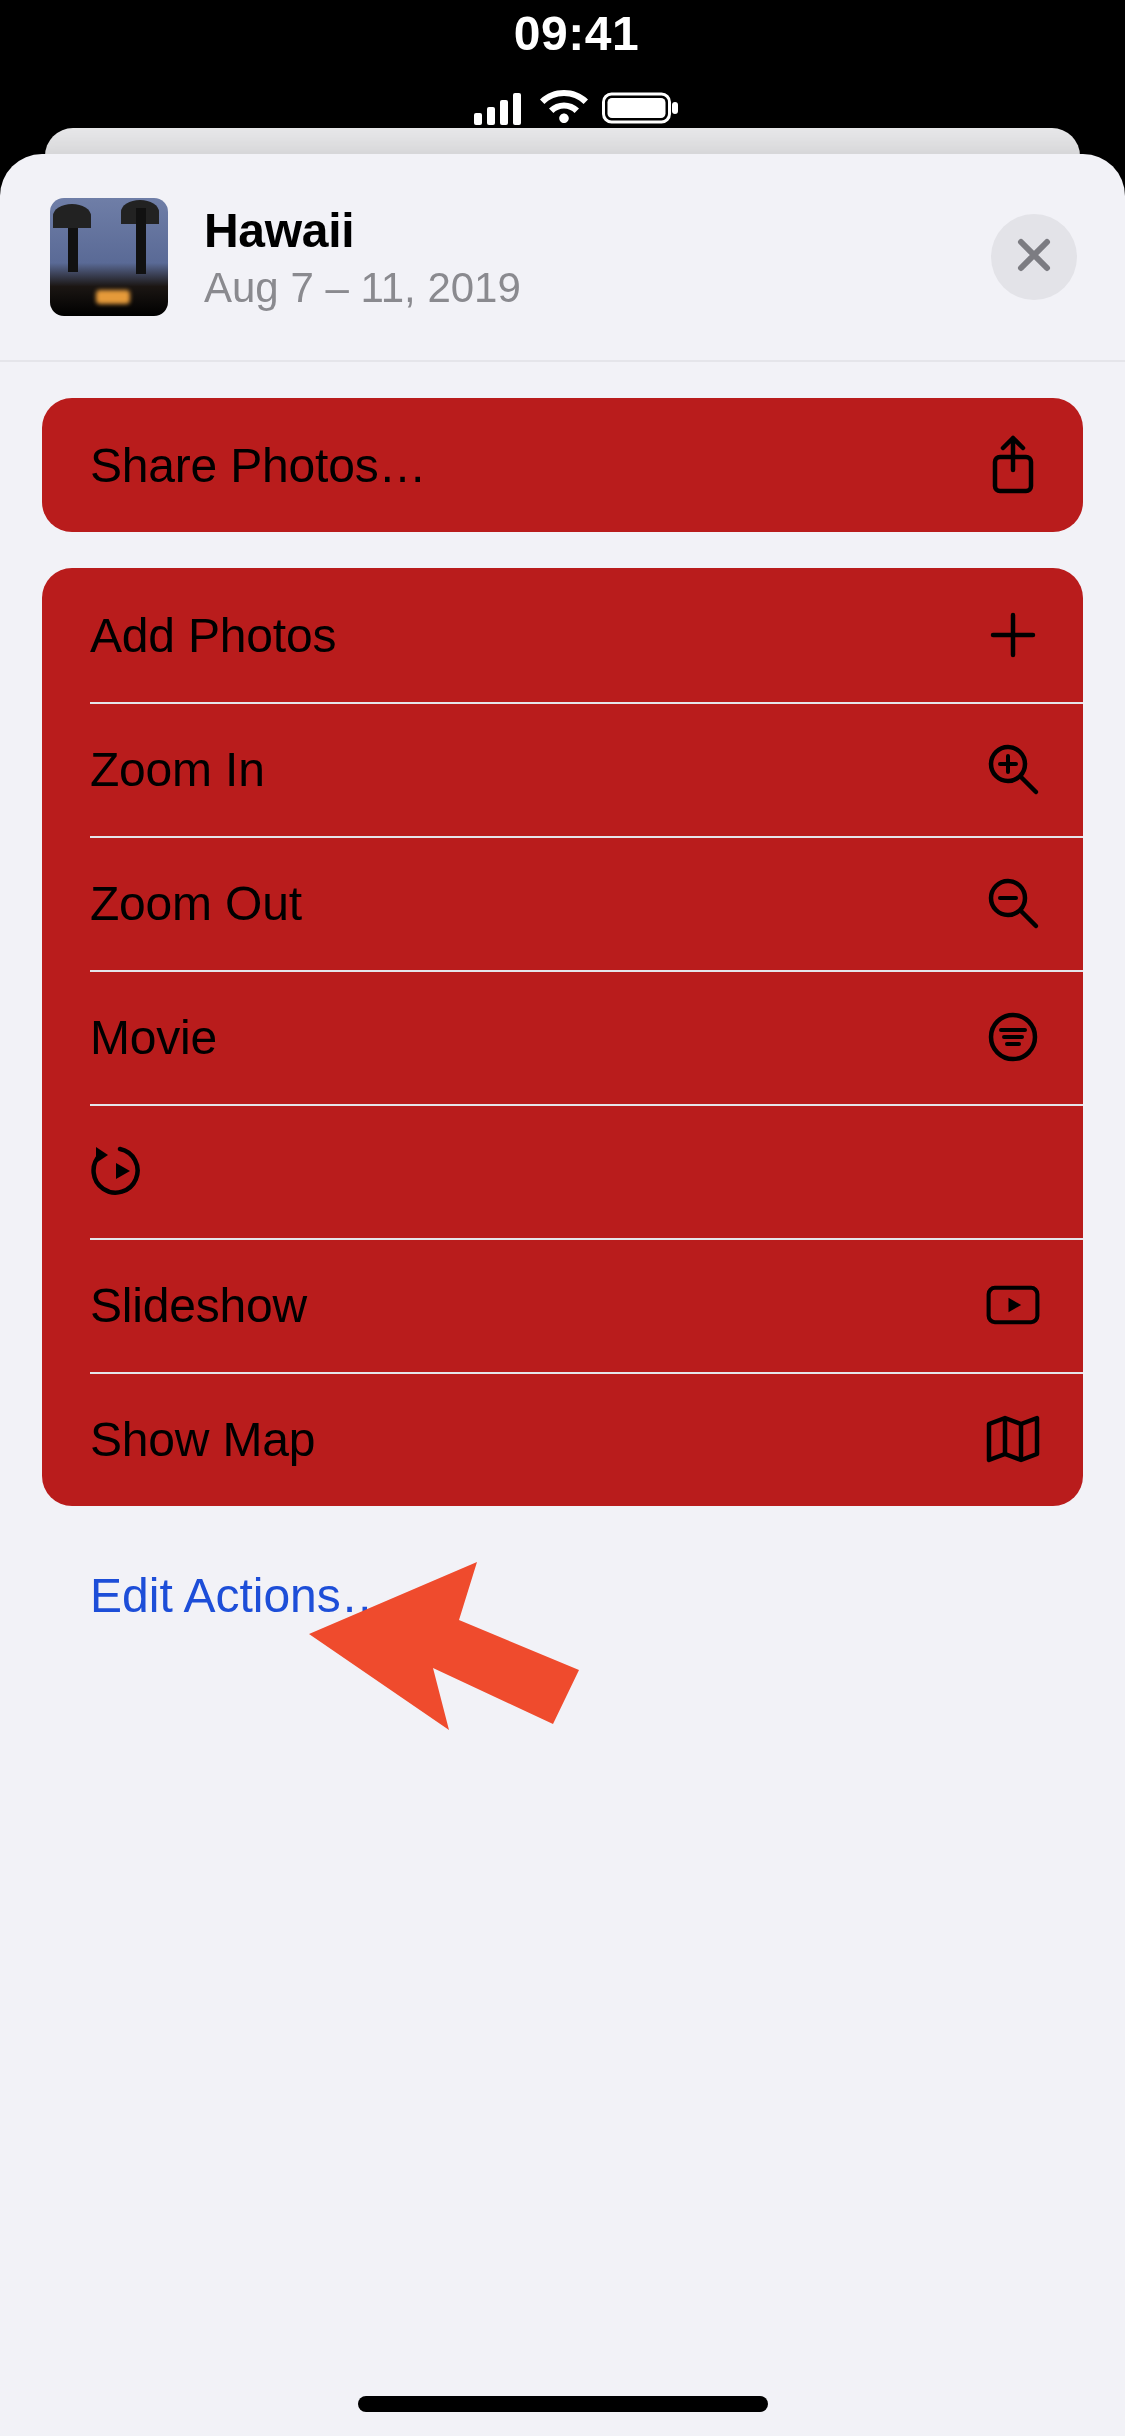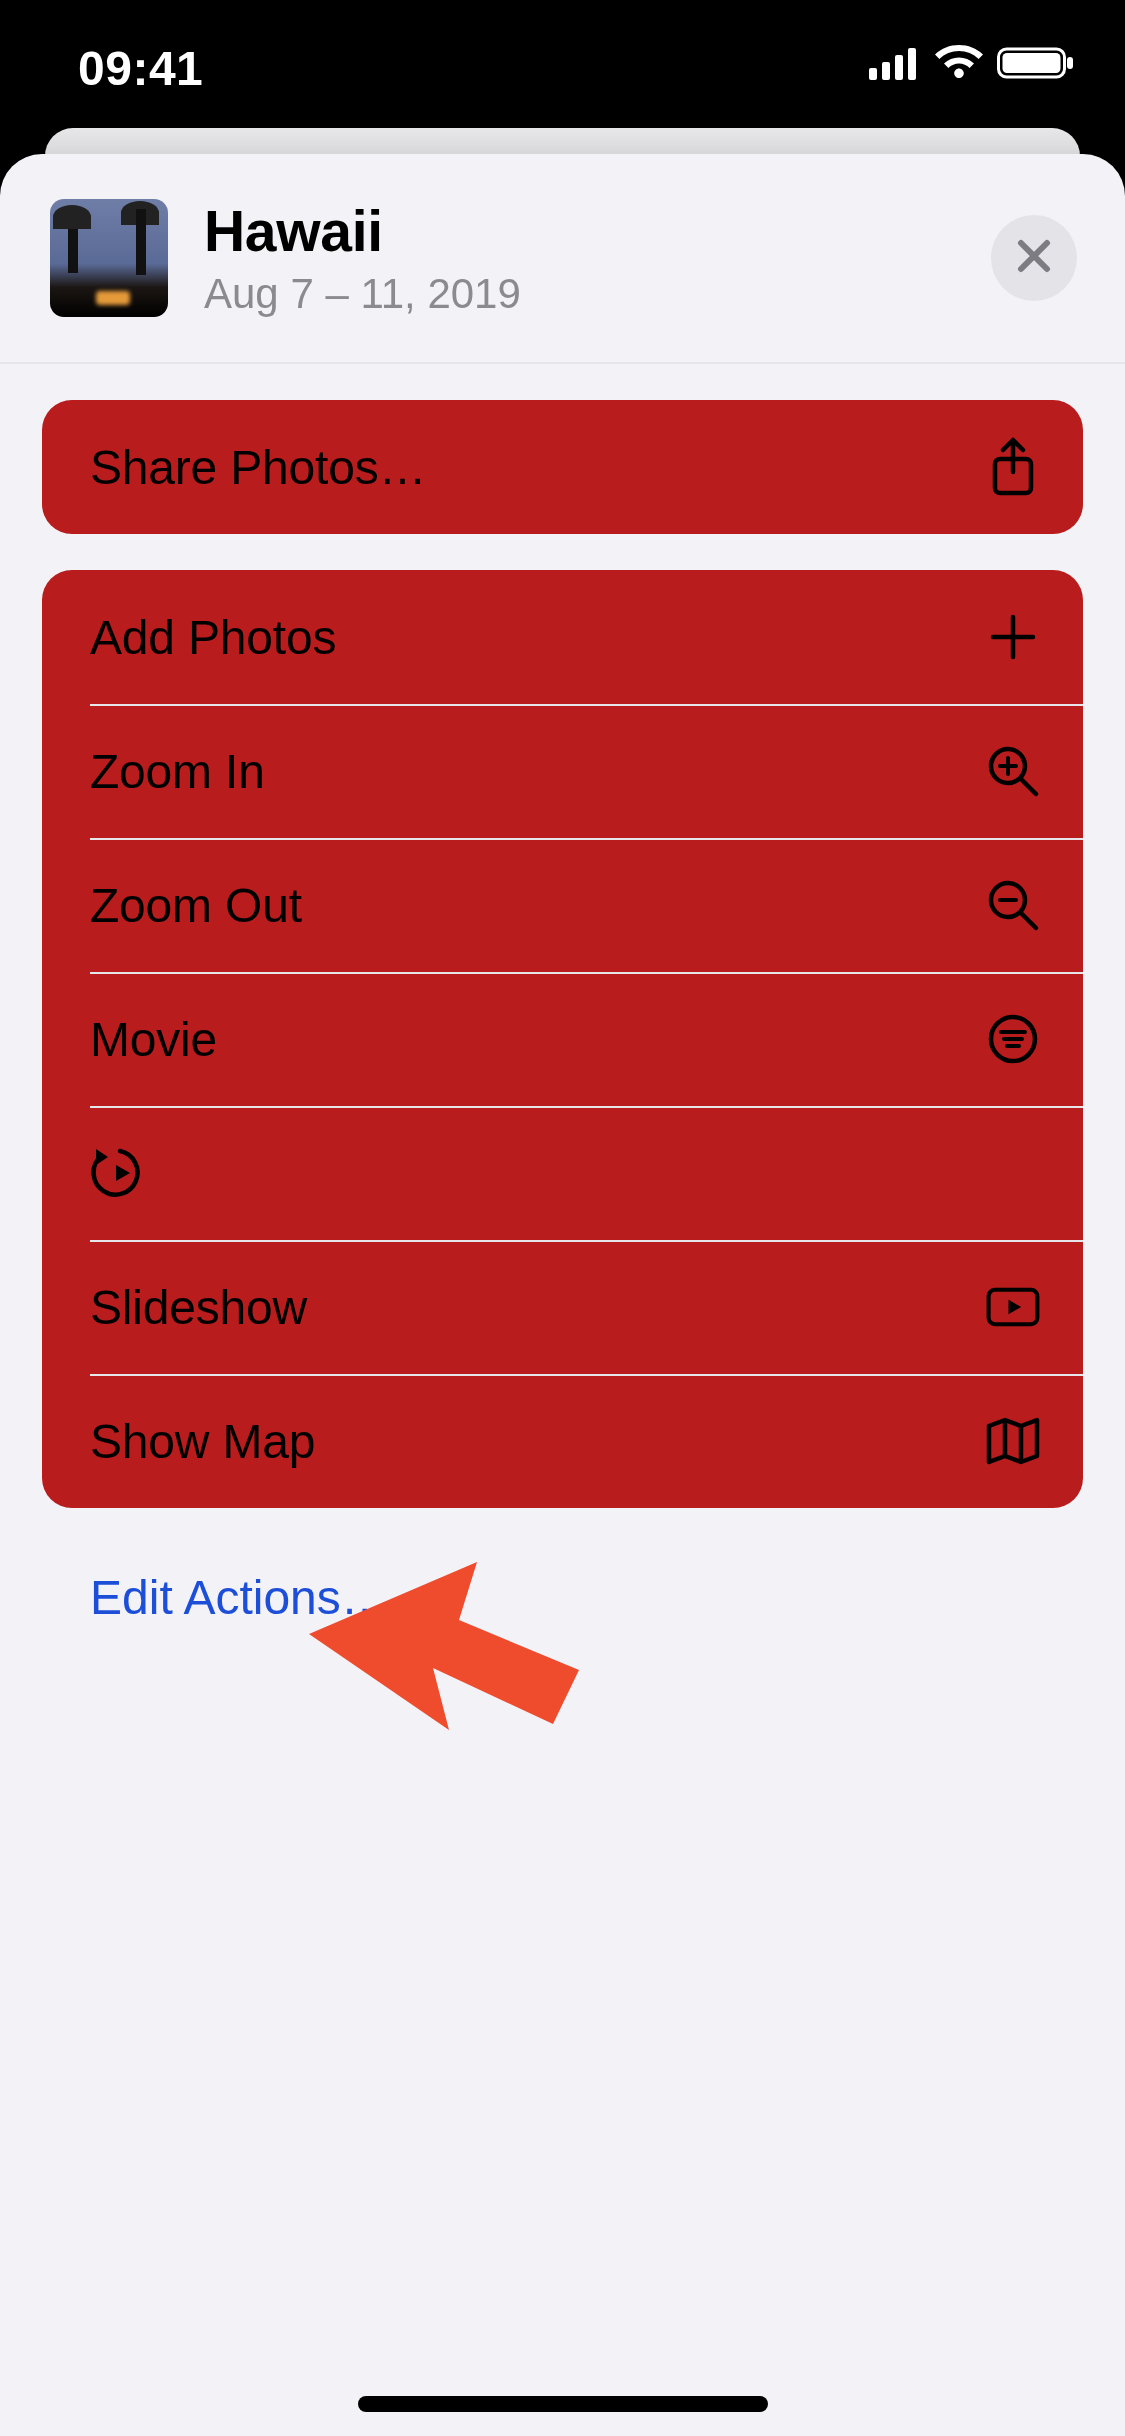--- a/index.html
+++ b/index.html
@@ -3,21 +3,21 @@
 <meta charset="utf-8">
 <style>
 * { margin: 0; padding: 0; box-sizing: border-box; -webkit-font-smoothing: antialiased; }
 html, body { width: 1125px; height: 2436px; font-family: -apple-system, "SF Pro Text", "Helvetica Neue", Arial, sans-serif; }
 body { background: #000; position: relative; overflow: hidden; }
 
 
 .status-bar {
   position: absolute; top: 0; left: 0; right: 0; height: 130px;
   display: flex; align-items: center; justify-content: space-between;
-  padding: 0 50px 0 78px; color: #fff;
+  padding: 0 50px 0 78px; color: #fff; flex-direction: column;
 }
 .status-time { font-size: 48px; font-weight: 700; letter-spacing: 0.5px; margin-top: 6px;}
 .status-right { display: flex; align-items: center; gap: 13px; }
 
 
 .sheet-peek {
   position: absolute; top: 128px; left: 45px; right: 45px; height: 80px;
   background: #e9e9eb; border-radius: 28px 28px 0 0;
 }
 
@@ -43,21 +43,21 @@
 }
 .thumb::before { left: 18px; top: 14px; width: 10px; height: 60px; }
 .thumb::after  { left: 86px; top: 10px; width: 10px; height: 66px; }
 .thumb .palmtop1, .thumb .palmtop2 {
   position: absolute; width: 38px; height: 24px; background: #222; border-radius: 50% 50% 0 0;
 }
 .thumb .palmtop1 { left: 3px; top: 6px; }
 .thumb .palmtop2 { left: 71px; top: 2px; }
 .thumb .glow { position: absolute; left: 46px; top: 92px; width: 34px; height: 14px; background: #e59a3a; border-radius: 4px; filter: blur(2px); }
 .header-text { margin-left: 36px; flex: 1; }
-.header-title { font-size: 57px; font-weight: 700; color: #000; letter-spacing: -0.3px; }
+.header-title { font-size: 48px; font-weight: 700; color: #000; letter-spacing: -0.3px; }
 .header-sub { font-size: 42px; color: #8a8a8f; margin-top: 6px; }
 .close-btn {
   width: 86px; height: 86px; border-radius: 50%; background: #e3e3e8;
   display: flex; align-items: center; justify-content: center; flex: 0 0 auto;
 }
 
 
 .content { padding: 36px 42px 0 42px; }
 .group {
   background: #b91c1c; border-radius: 30px; overflow: hidden; margin-bottom: 36px;

